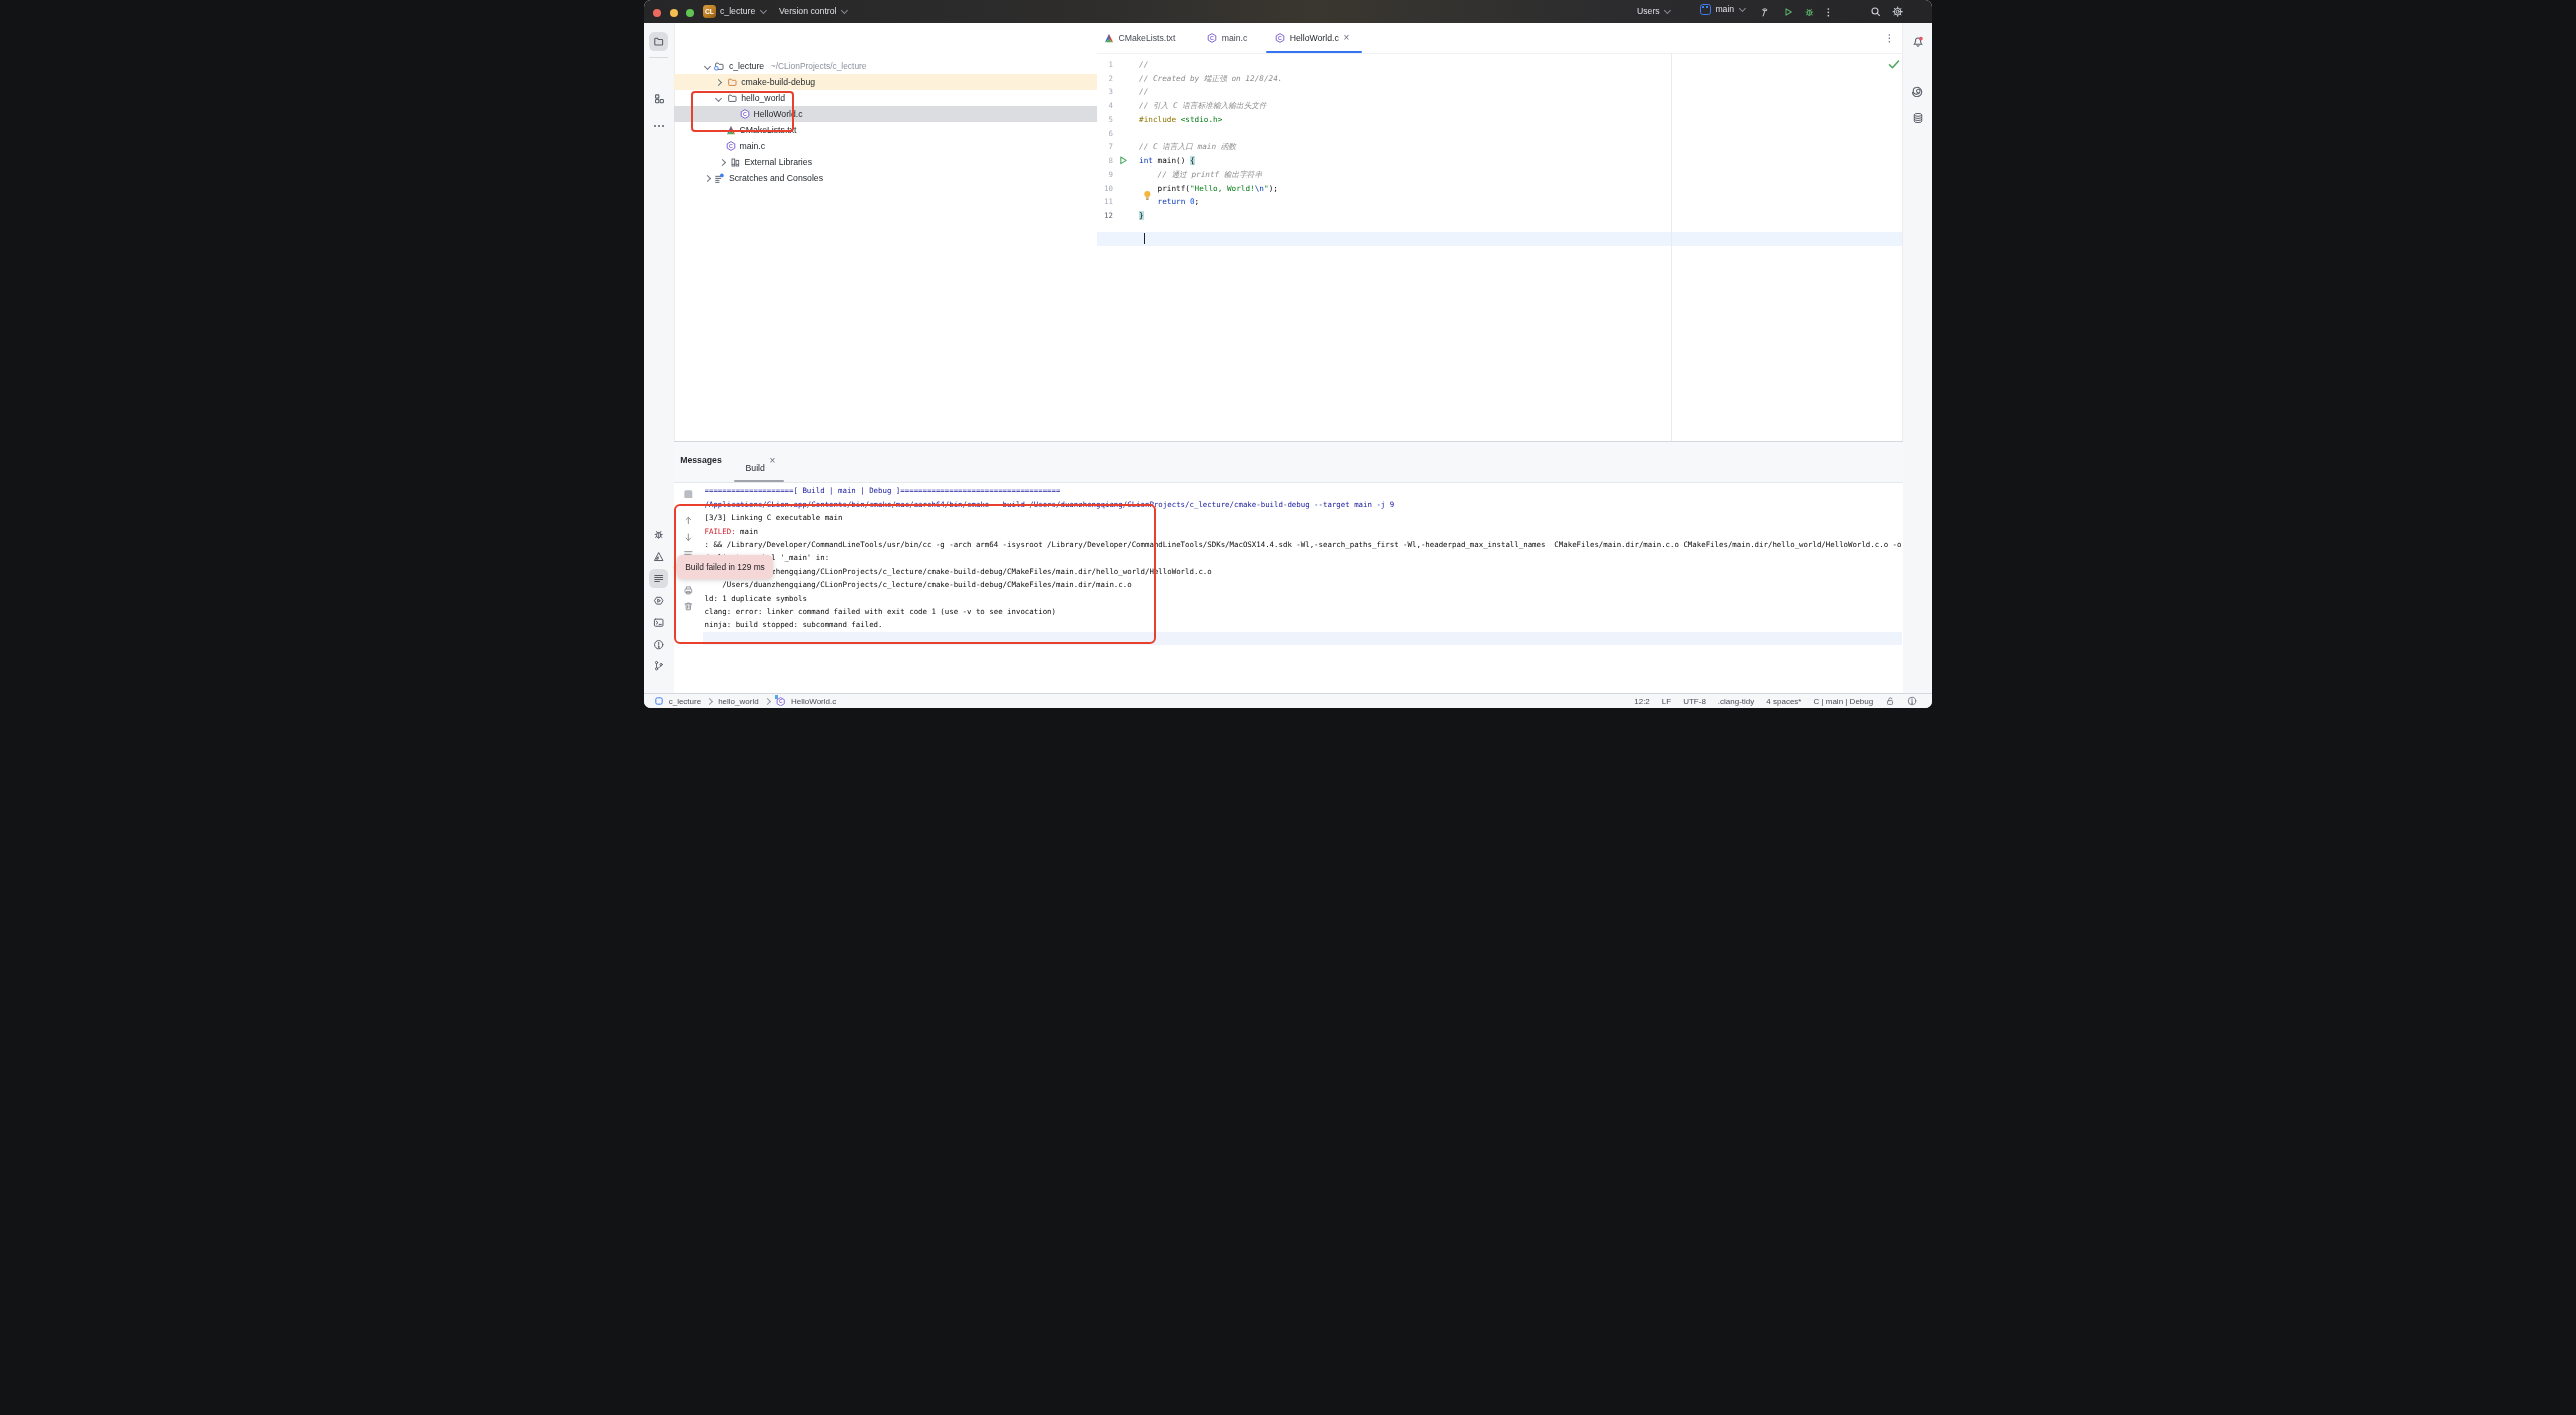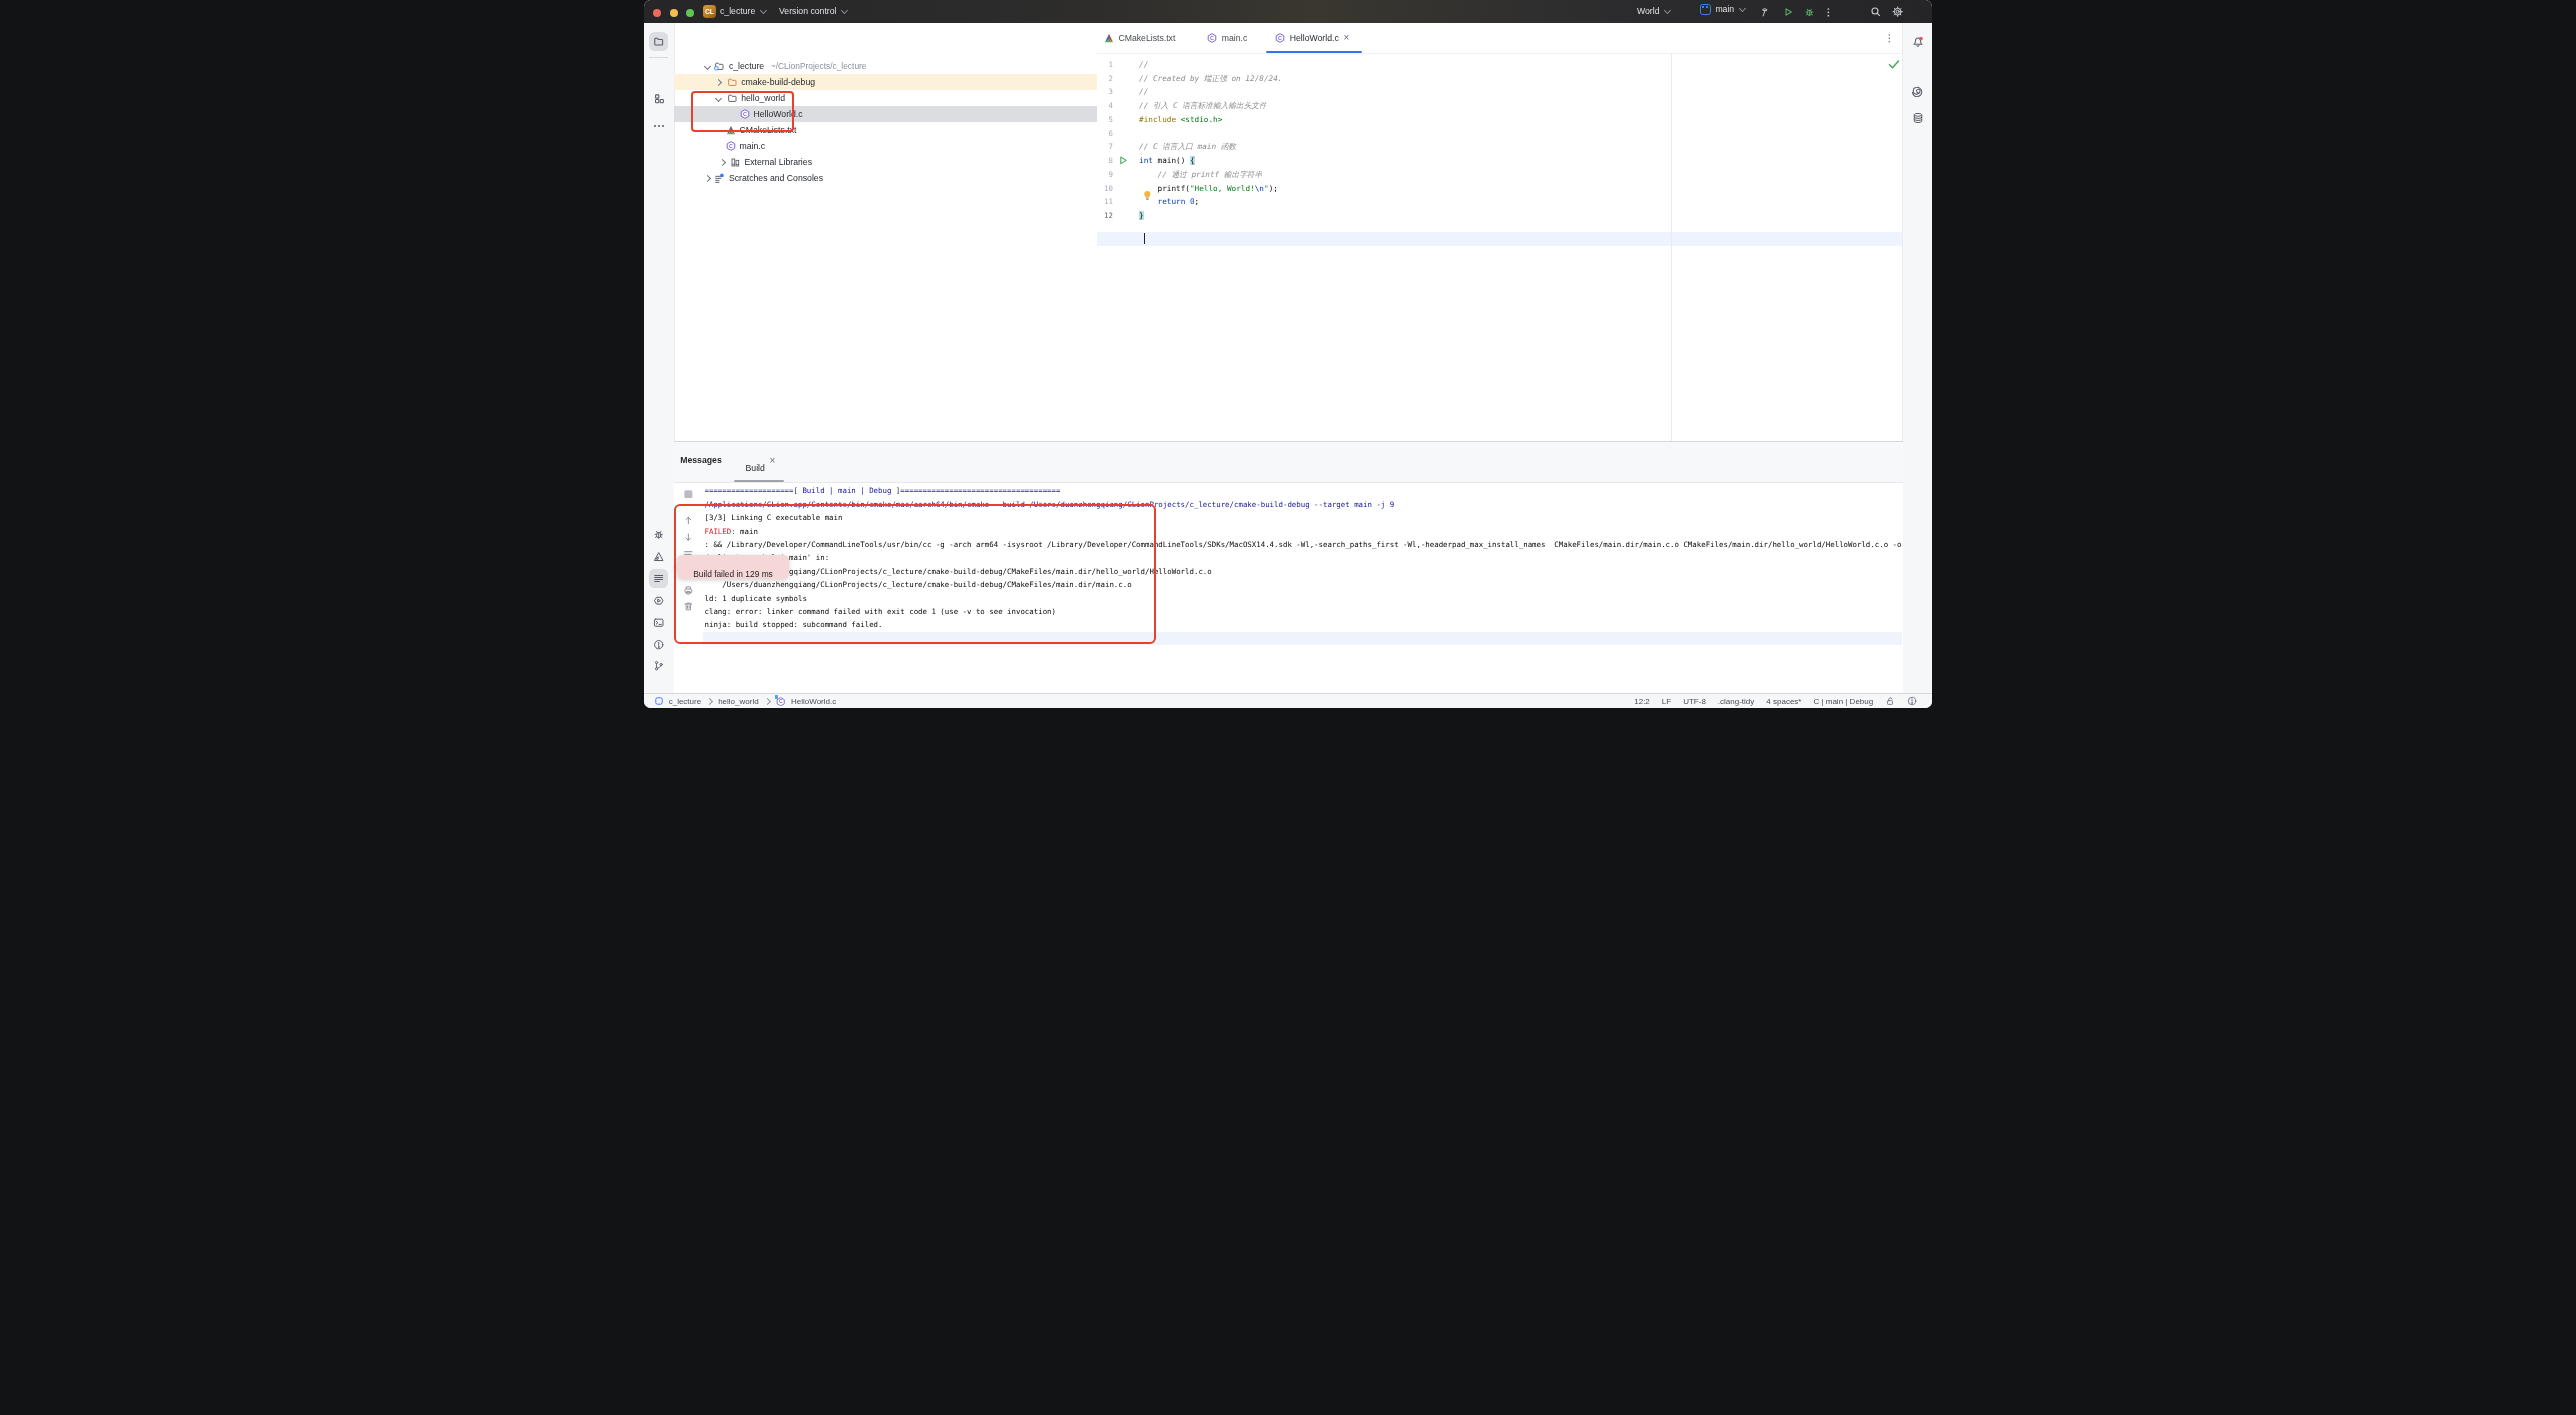--- a/index.html
+++ b/index.html
@@ -69,22 +69,22 @@
   .ck-pl{color:#080808;}
   .conhl{position:absolute;left:29.5px;width:1199px;height:13.4px;background:#eef3fc;}
   .ctool{position:absolute;left:6.7px;width:16px;height:16px;display:flex;align-items:center;justify-content:center;}
   
   .statusbar{position:absolute;left:0;top:693px;width:1288px;height:14.8px;background:#f6f7f9;border-top:0.7px solid #d5d7dc;
     display:flex;align-items:center;font-size:8px;color:#494b57;}
   .crumbs{display:flex;align-items:center;gap:6px;margin-left:10.7px;}
   .sright{margin-left:auto;display:flex;align-items:center;gap:12px;margin-right:14.8px;}
   
   .annrect{position:absolute;border:2px solid #e8402c;z-index:50;pointer-events:none;}
-  .tooltip{position:absolute;left:33px;top:555px;width:112px;height:24px;background:#f5d7d7;border-radius:5.4px;z-index:40;
-    box-shadow:0 1.3px 5.4px rgba(0,0,0,.18);display:flex;align-items:flex-end;justify-content:center;
+  .tooltip{position:absolute;left:33px;top:555px;width:96px;height:24px;background:#f5d7d7;border-radius:5.4px;z-index:40;
+    box-shadow:0 1.3px 5.4px rgba(0,0,0,.18);display:flex;align-items:center;justify-content:center;
     font-size:8.4px;color:#1d1d1f;}
   .tooltip .tail{position:absolute;left:-2.7px;top:8.7px;width:6.7px;height:6.7px;background:#f5d7d7;transform:rotate(45deg);border-radius:1.3px;}
 </style>
 </head>
 <body>
 
 <div class="window">
 
   <div class="titlebar">
     <span class="abs" style="left:9.4px;top:7.4px;">
@@ -95,21 +95,21 @@
     <span class="clbadge abs" style="left:59px;top:5.4px;">CL</span>
     <span class="tbitem abs" style="left:76px;top:6px;">
       <span class="tbtext">c_lecture</span>
         <span class="chev down"></span>
     </span>
     <span class="tbitem abs" style="left:135px;top:6px;">
       <span class="tbtext">Version control</span>
         <span class="chev down"></span>
     </span>
     <span class="tbitem abs" style="left:993px;top:6px;">
-      <span class="tbtext">World</span>
+      <span class="tbtext">Users</span>
         <span class="chev down"></span>
     </span>
     <span class="tbitem abs" style="left:1056px;top:4px;">
       <span style="position:relative;width:10.7px;height:10.7px;border:1.1px solid #3f7df2;border-radius:2.7px;display:inline-block;box-sizing:border-box;">
         <span style="position:absolute;left:1.3px;top:1.3px;width:2px;height:1.3px;background:#3f7df2;"></span>
         <span style="position:absolute;left:4.7px;top:1.3px;width:2px;height:1.3px;background:#3f7df2;"></span>
       </span>
       <span class="tbtext">main</span>
         <span class="chev down"></span>
     </span>

